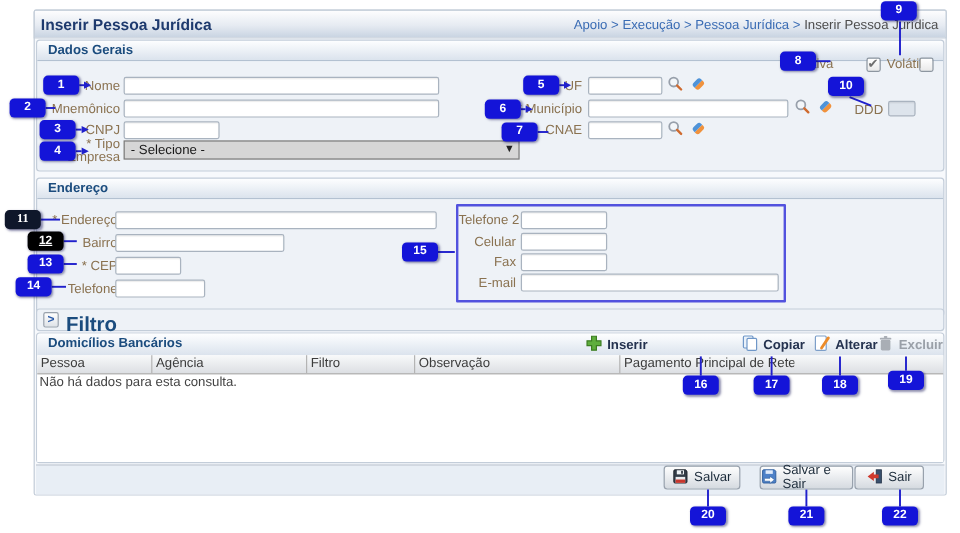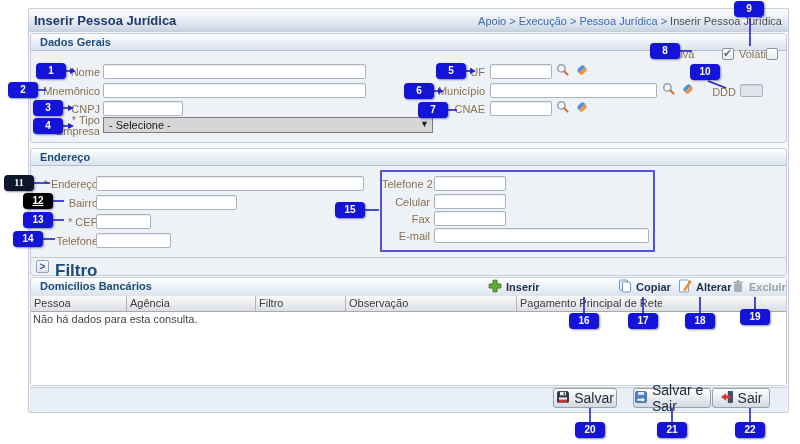--- a/index.html
+++ b/index.html
@@ -44,21 +44,21 @@
   .tbl-head{position:absolute;left:31px;top:296px;width:755px;height:15px;display:flex;
             background:linear-gradient(180deg,#f8f9fa,#dcdfe3);border-bottom:1px solid #a9a9a9;}
   .tbl-head div{box-sizing:border-box;border-right:1px solid #b4b4b4;padding:1px 0 0 3px;
                 font-size:11px;color:#3c3c3c;overflow:hidden;white-space:nowrap;}
   .tbl-body{position:absolute;left:31px;top:296px;width:755px;height:89px;background:#fff;z-index:0;}
   .empty-row{position:absolute;left:33px;top:313px;font-size:11px;color:#444;}
   .footer{position:absolute;left:30px;top:387px;width:757px;height:25px;background:#e8eef5;
           border-top:1px solid #c3cbd4;box-sizing:border-box;}
   .btn{position:absolute;height:20px;display:flex;align-items:center;justify-content:center;gap:4px;
        background:linear-gradient(180deg,#fefefe,#d5dae0);border:1px solid #98a1ac;border-radius:3px;
-       font-size:14px;color:#1c2b3a;cursor:pointer;box-sizing:border-box;}
+       font-size:11px;color:#1c2b3a;cursor:pointer;box-sizing:border-box;}
   .badge{position:absolute;width:30px;height:16px;background:#1414d8;border-radius:4px;z-index:60;
          color:#fff;font-size:10px;font-weight:bold;text-align:center;line-height:16px;
          box-shadow:1px 1px 2px rgba(10,10,80,.45);}
   #ann-svg{position:absolute;left:0;top:0;width:800px;height:444px;pointer-events:none;z-index:50;}
 </style>
 </head>
 <body>
 
 <div id="canvas">
   <div class="frame"></div>

